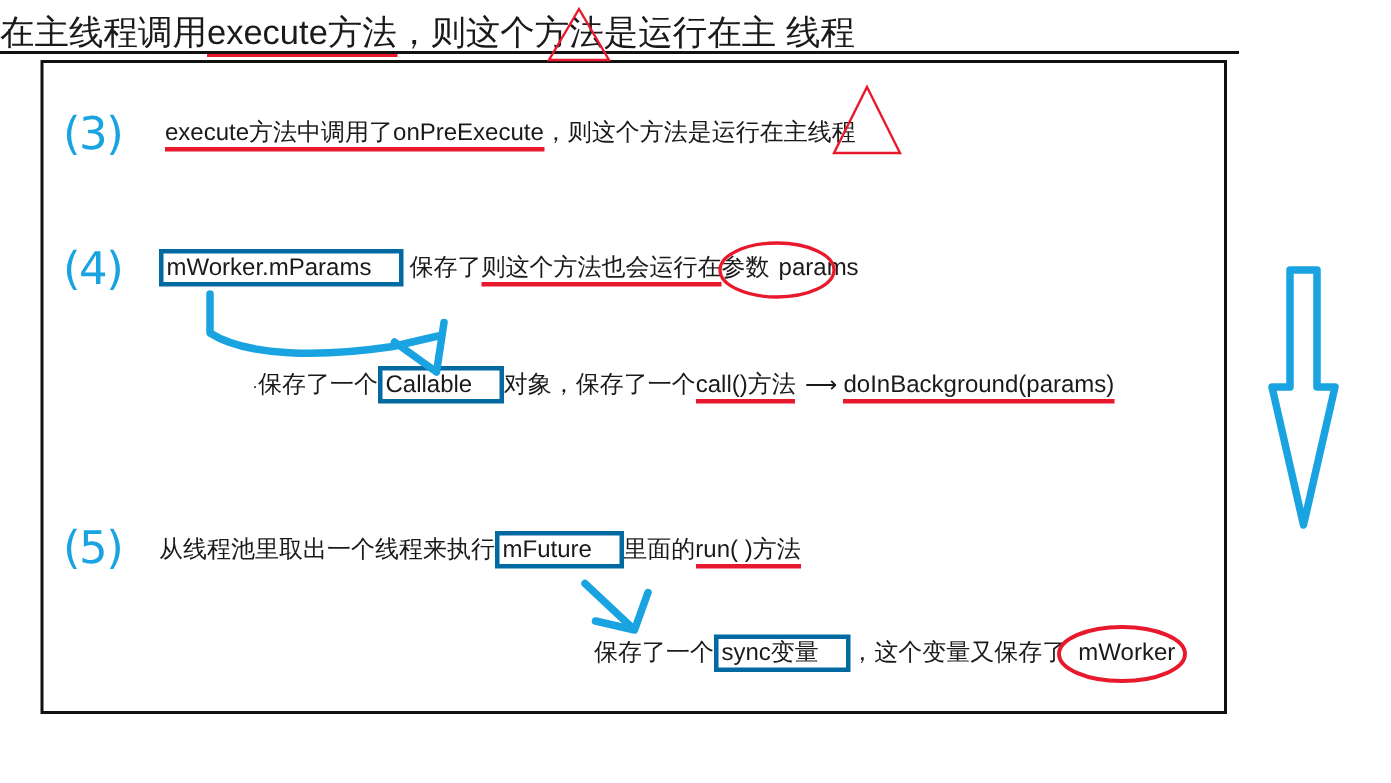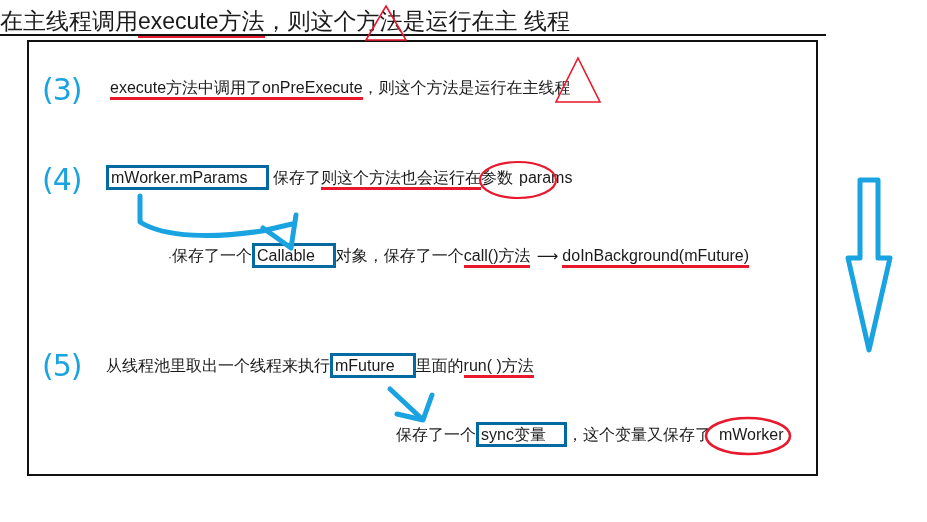--- a/index.html
+++ b/index.html
@@ -105,21 +105,21 @@
   <div class="row" style="left:110px; top:78px;">
     <span class="seg u-red">execute方法中调用了</span><span class="seg u-red">onPreExecute</span><span class="seg">，则这个方法是运行在</span><span class="seg">主</span><span class="seg">线程</span>
   </div>
 
   <div class="num" style="left:42px; top:162px;">(4)</div>
   <div class="row" style="left:106px; top:168px;">
     <span class="seg box-red">mWorker.mParams</span><span class="seg"> 保存了</span><span class="seg u-red">则这个方法也会运行在</span><span class="seg">参数</span><span class="seg" style="padding:0 6px;">params</span>
   </div>
 
   <div class="row" style="left:168px; top:246px;">
-    <span class="seg" style="font-size:12px;">·</span><span class="seg">保存了一个</span><span class="seg box-red">Callable</span><span class="seg">对象，保存了一个</span><span class="seg u-red">call()方法</span><span class="seg" style="letter-spacing:-2px; padding:0 4px; font-size:15px;"> ⟶ </span><span class="seg u-red">doInBackground(mFuture)</span>
+    <span class="seg" style="font-size:12px;">·</span><span class="seg">保存了一个</span><span class="seg box-red">Callable</span><span class="seg">对象，保存了一个</span><span class="seg u-red">call()方法</span><span class="seg" style="letter-spacing:-2px; padding:0 4px; font-size:15px;"> ⟶ </span><span class="seg u-red">doInBackground(params)</span>
   </div>
 
   <div class="num" style="left:42px; top:348px;">(5)</div>
   <div class="row" style="left:396px; top:425px;">
     <span class="seg">保存了一个</span><span class="seg box-red">sync变量</span><span class="seg">，这个变量又保存了</span><span class="seg" style="padding:0 8px;">mWorker</span>
   </div>
 
   <div class="row" style="left:106px; top:356px;">
     <span class="seg">从线程池里取出一个线程来执行</span><span class="seg box-red">mFuture</span><span class="seg">里面的</span><span class="seg u-red">run( )方法</span>
   </div>

